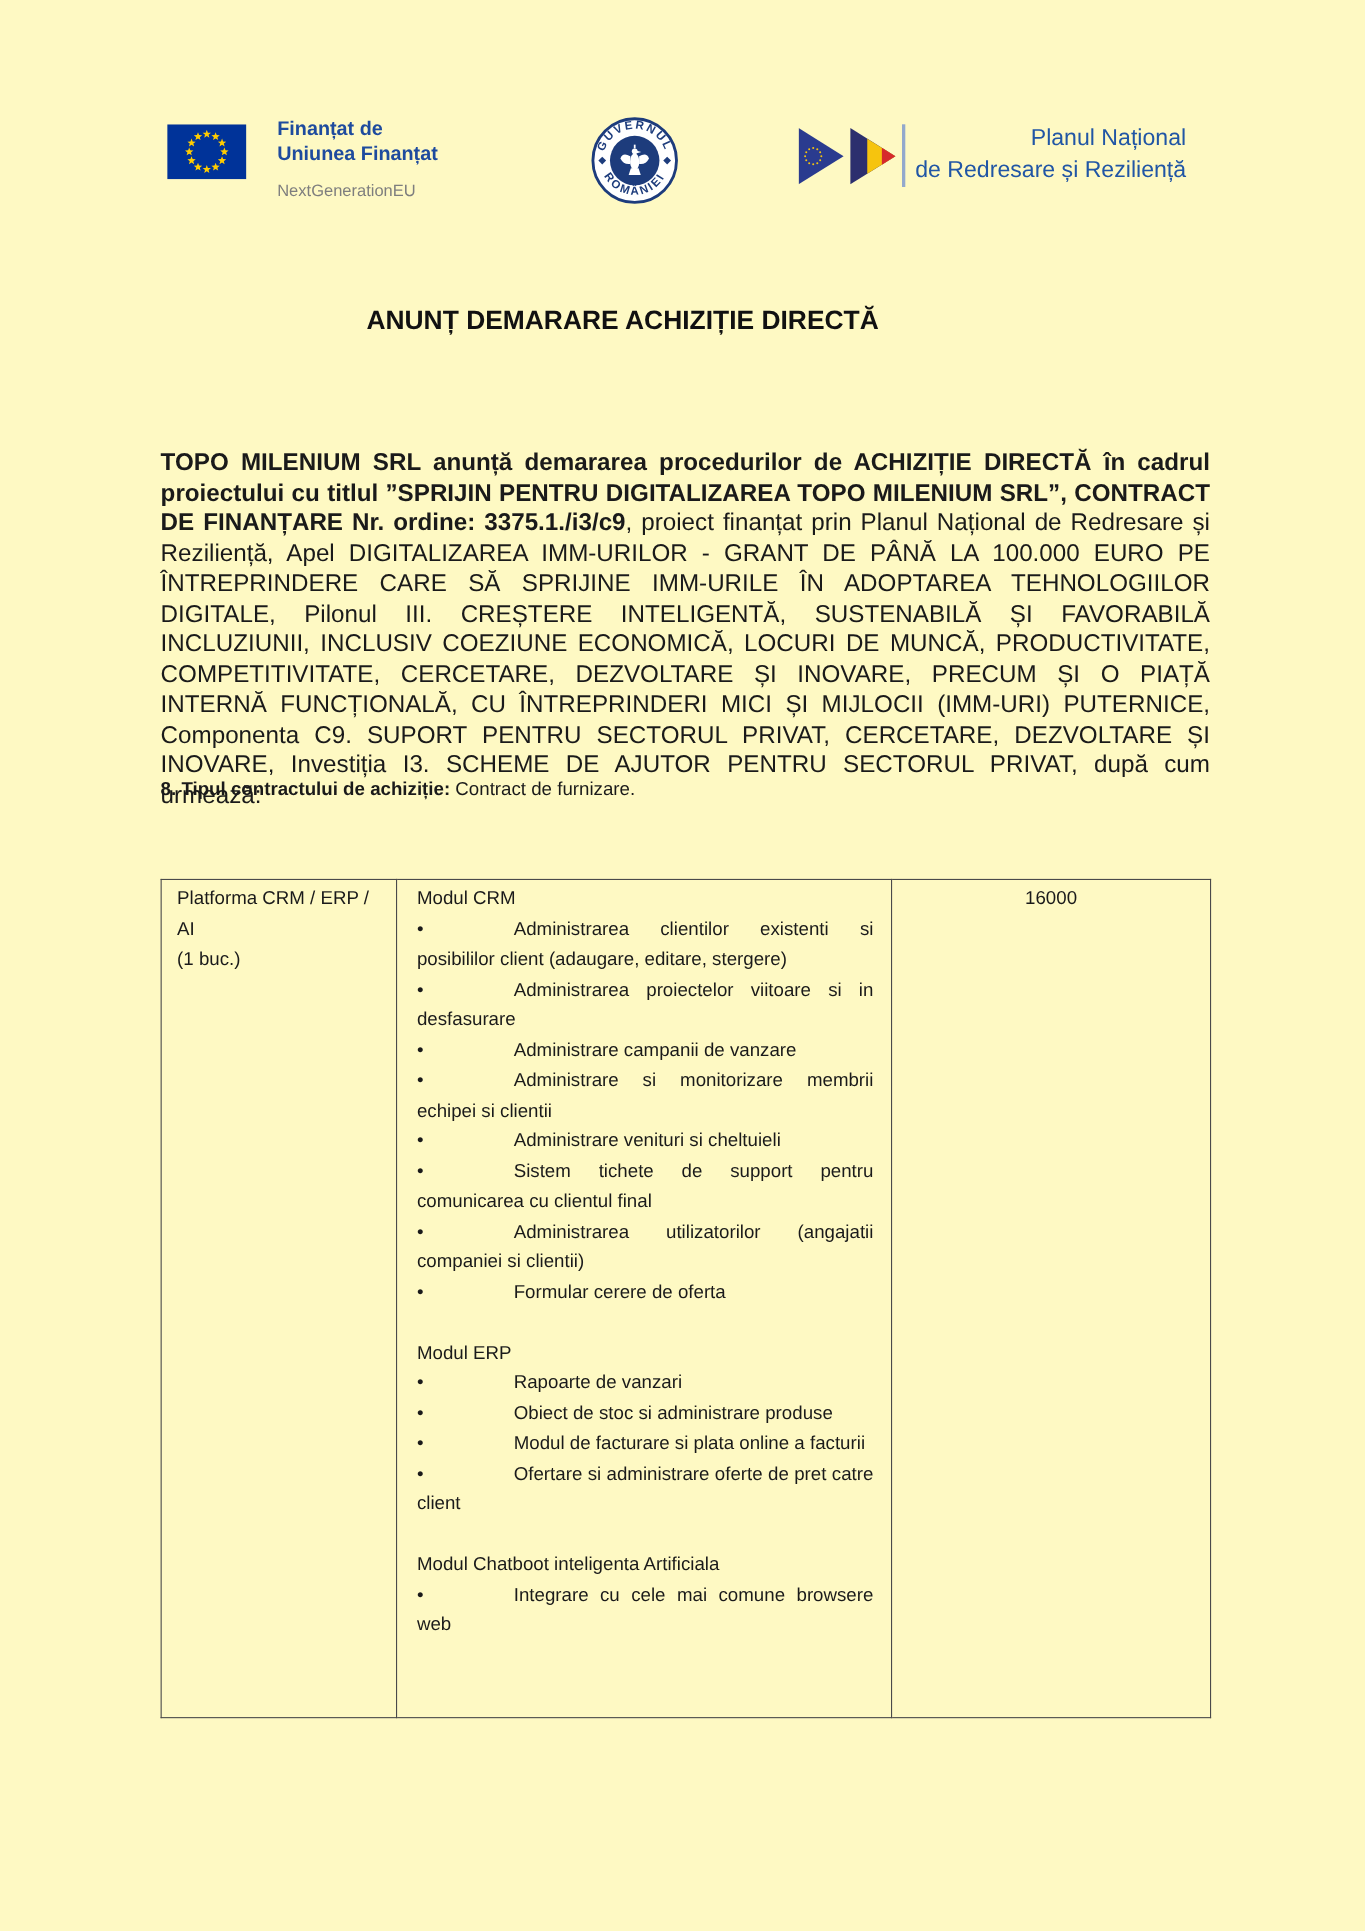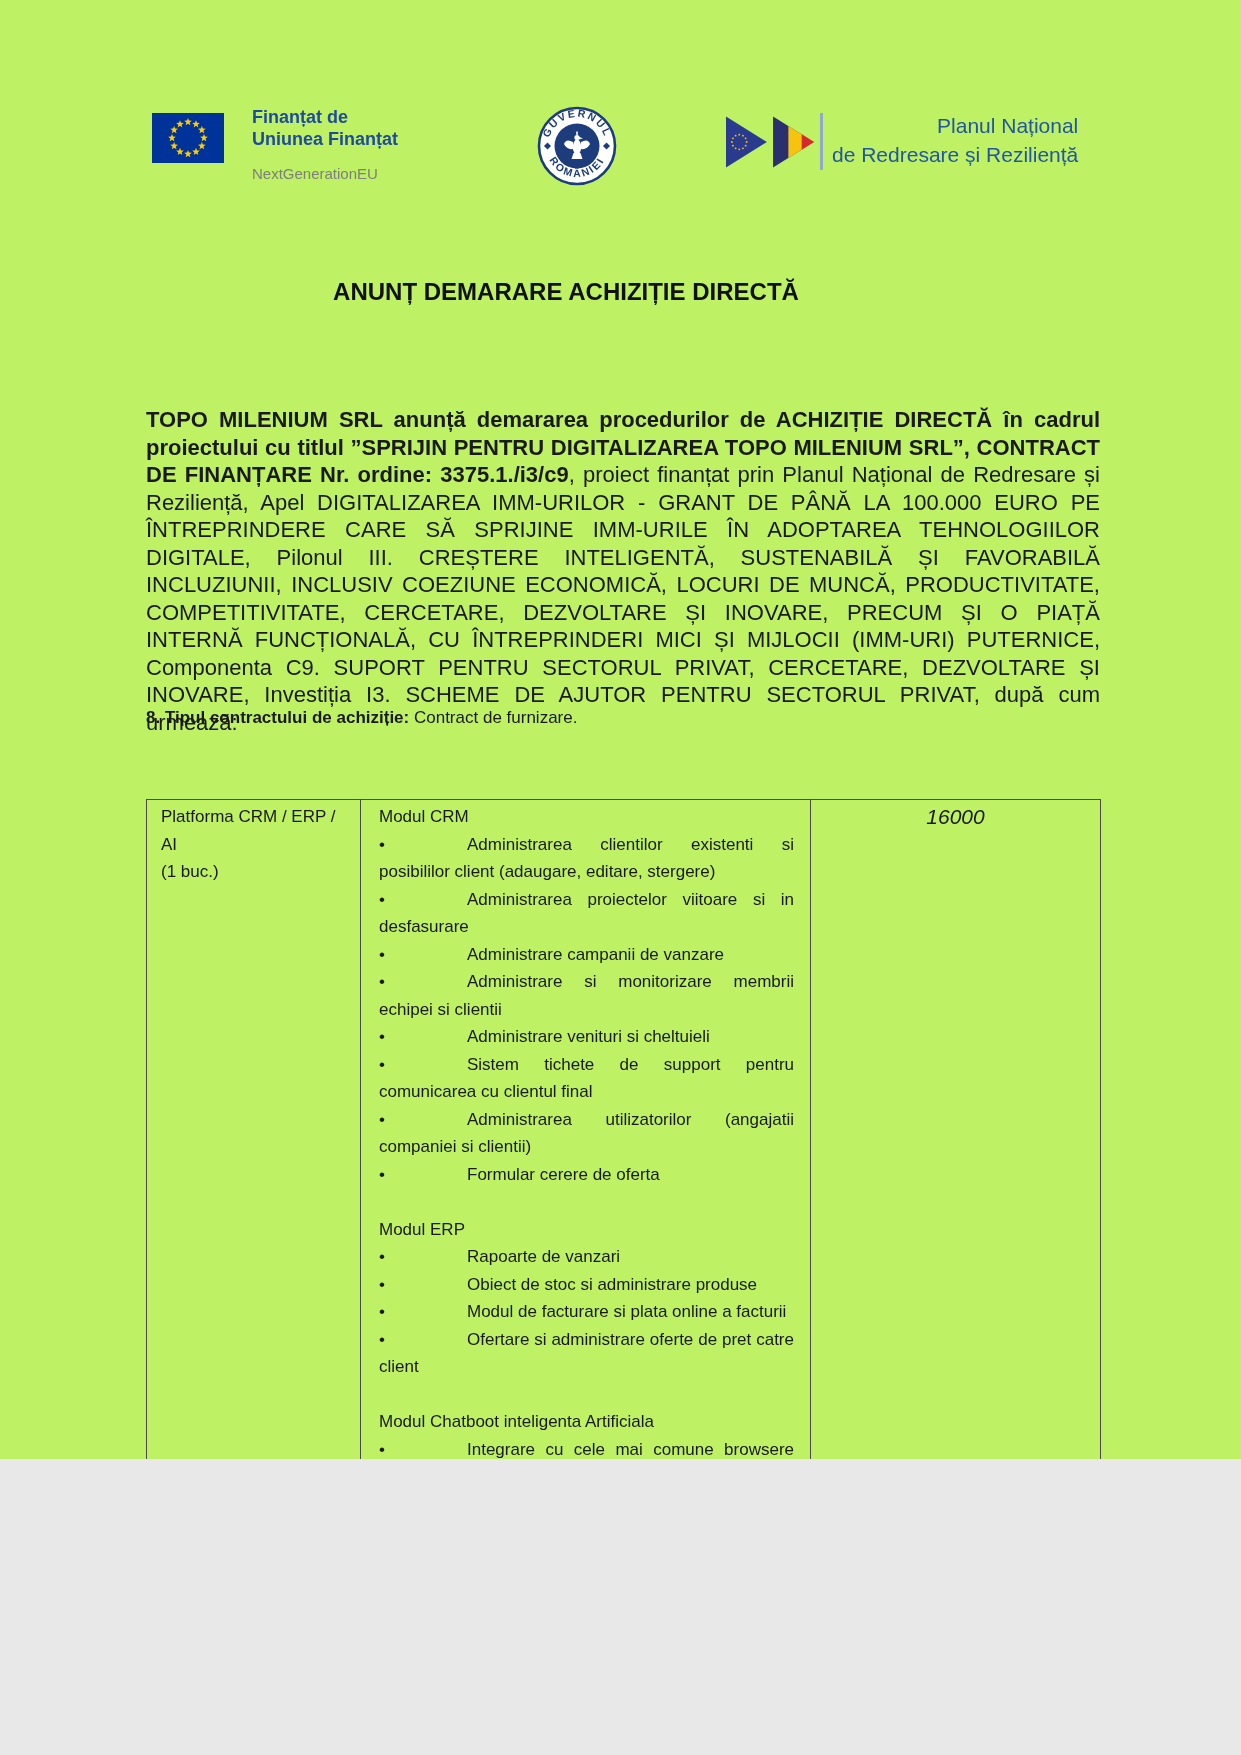--- a/index.html
+++ b/index.html
@@ -1,17 +1,17 @@
 <!DOCTYPE html>
 <html><head>
 <meta charset="utf-8">
 <style>
   html,body{margin:0;padding:0;background:#e8e8e8;}
   .page{
-    position:relative;width:1241px;height:1459px;background:#bef264;
+    position:relative;width:1241px;height:1755px;background:#fef9c3;
     font-family:"Liberation Sans",sans-serif;color:#1a1a1a;overflow:hidden;
     margin:0 auto;
   }
   
   .eu-flag{position:absolute;left:152px;top:113px;}
   .eu-text{position:absolute;left:252px;top:106px;}
   .eu-text .l1,.eu-text .l2{font-size:18px;font-weight:bold;color:#1e4b9e;line-height:22px;}
   .eu-text .l3{font-size:15px;color:#7e7e7e;line-height:20px;margin-top:14px;}
   .gov-seal{position:absolute;left:537px;top:106px;}
   .pnrr-tri{position:absolute;left:726px;top:116px;}
@@ -30,21 +30,21 @@
   .sec1{top:706px;}
   .sec2{top:754px;}
   .section-line b{font-weight:bold;}
   
   .tbl-wrap{position:absolute;left:146px;top:799px;width:954px;}
   table.main{border-collapse:collapse;width:954px;table-layout:fixed;}
   table.main th,table.main td{border:1px solid #4a4a4a;}
   table.main th{font-size:17px;font-weight:bold;text-align:center;padding:2px 4px;line-height:23px;}
   td.obiect{vertical-align:top;font-size:17px;line-height:27.5px;padding:3px 12px 0 14px;}
   td.specs{vertical-align:top;font-size:17px;line-height:27.5px;padding:3px 16px 3px 18px;height:755px;}
-  td.price{vertical-align:top;text-align:center;font-size:21px;line-height:27.5px;padding:3px 4px;font-style:italic;}
+  td.price{vertical-align:top;text-align:center;font-size:17px;line-height:27.5px;padding:3px 4px;}
   .spec-heading{text-align:left;}
   .spec-bullet{text-align:justify;}
   .bullet-mark{display:inline-block;width:88px;}
   .spec-spacer{height:27.5px;}
 </style>
 </head>
 <body>
 
 <div class="page">
 

